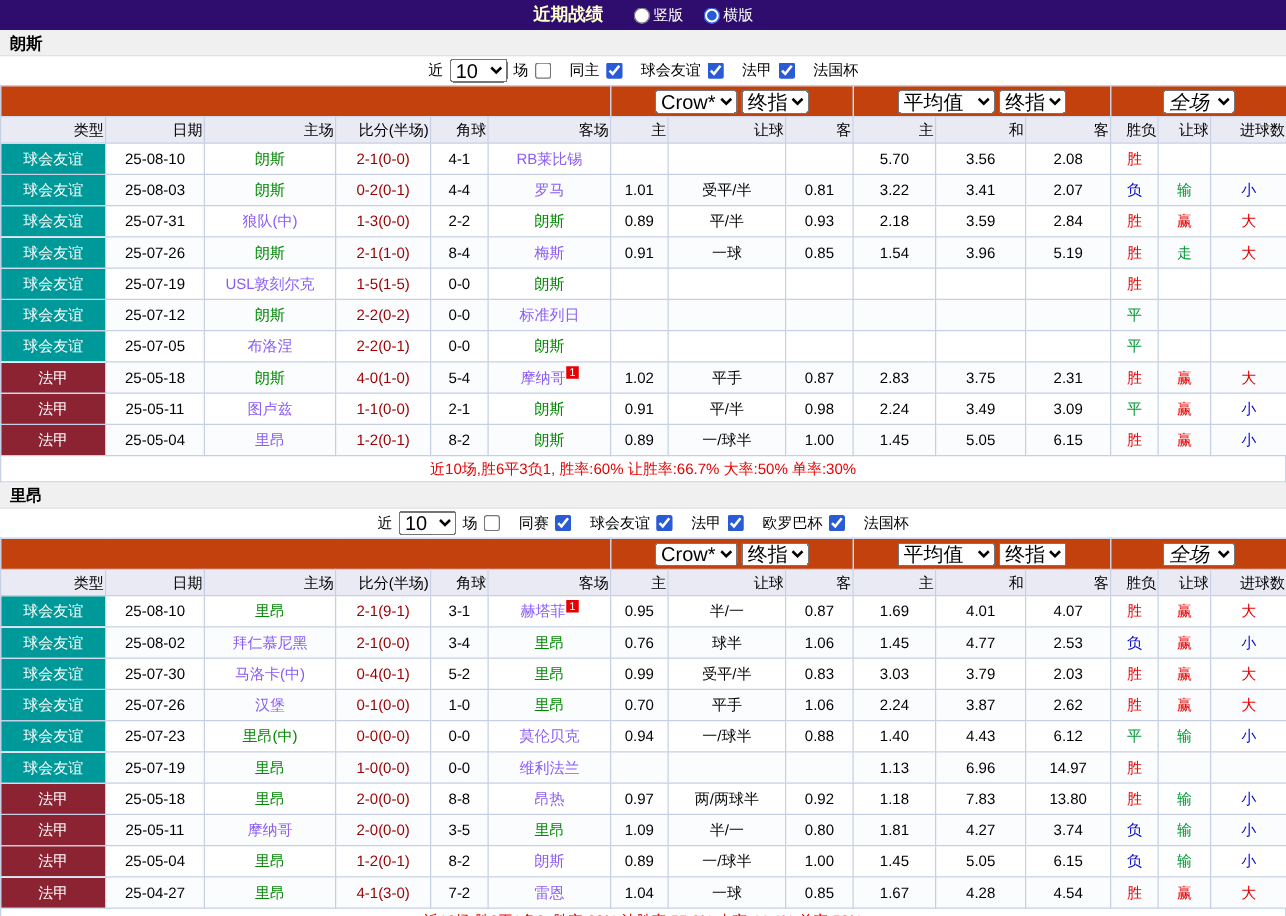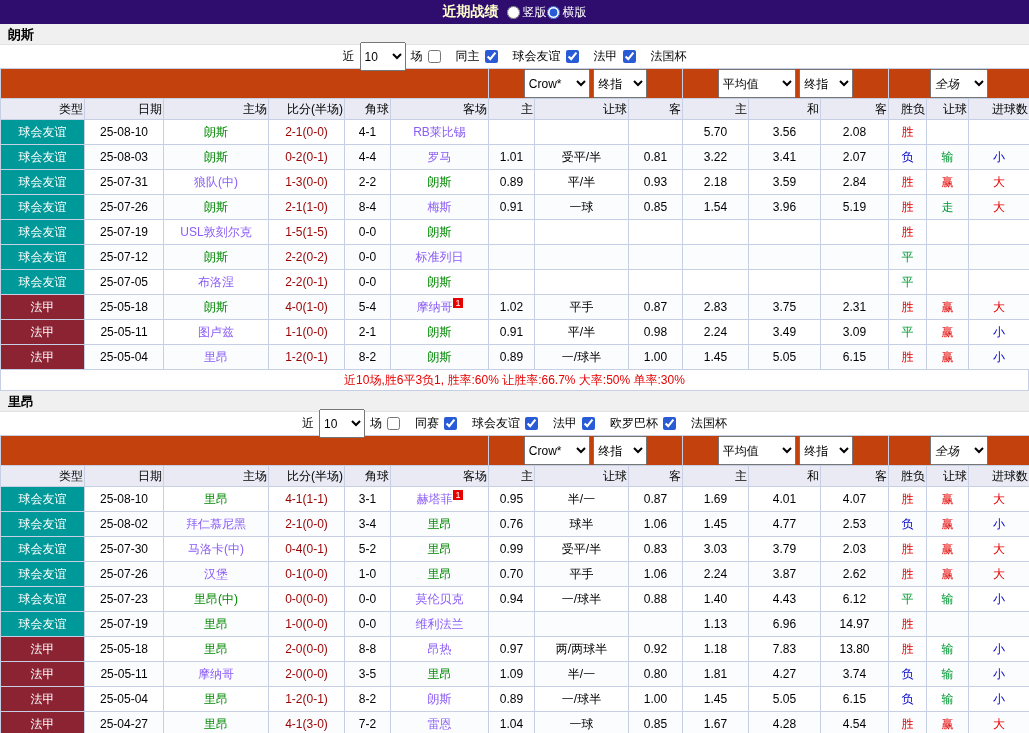--- a/index.html
+++ b/index.html
@@ -4,28 +4,28 @@
 <style>
   :root{
     --topbar-bg:#2e0d6e; --topbar-title:#ffffcc; --accent-blue:#2a5bd7;
     --friendly-bg:#009999; --league-bg:#8b2333; --focal-team:#008800;
     --score:#990000; --red:#e60000; --green:#009933; --blue:#0000cc;
     --header-bg:#e9eaf4; --grid:#c6cfe3; --teambar-bg:#f0f0f0; --summary:#e60000;
   }
   *{box-sizing:border-box;}
   body{margin:0;background:#fff;font-family:"Liberation Sans","DejaVu Sans",sans-serif;color:#000;}
   .page{width:1029px;}
-  .topbar{height:24px;background:var(--topbar-bg);display:flex;align-items:center;justify-content:center;gap:0;color:#fff;font-size:12px;}
+  .topbar{height:24px;background:var(--topbar-bg);display:flex;align-items:center;justify-content:center;gap:16px;color:#fff;font-size:12px;}
   .topbar .title{color:var(--topbar-title);font-weight:bold;font-size:14px;margin-right:8px;}
   .topbar label{display:inline-flex;align-items:center;gap:3px;cursor:pointer;}
   input[type=radio],input[type=checkbox]{accent-color:var(--accent-blue);width:13px;height:13px;margin:0;}
   .team-bar{height:21px;line-height:21px;background:var(--teambar-bg);font-weight:bold;font-size:13px;padding-left:8px;border-bottom:1px solid #e2e2e2;}
   .filter-row{height:23px;display:flex;align-items:center;justify-content:center;gap:5px;font-size:12px;}
   .chk{display:inline-flex;align-items:center;gap:15px;}
-  .sel{font-size:12px;height:29px;}
+  .sel{font-size:16px;height:19px;}
   .w-count{width:46px;} .w-odds{width:66px;} .w-time{width:54px;} .w-avg{width:78px;} .w-scope{width:58px;font-style:italic;}
   table.grid{width:100%;border-collapse:collapse;table-layout:fixed;font-size:12px;border:1px solid var(--grid);}
   table.grid td,table.grid th{border:1px solid var(--grid);text-align:center;padding:0 1px;white-space:nowrap;overflow:hidden;}
   tr.dd-row td{height:25px;background:#c2410c;}
   tr.head-row th{height:21px;background:var(--header-bg);font-weight:normal;text-align:right;}
   tbody td{height:25px;}
   tbody tr:nth-child(even){background:#fbfcfe;}
   td.type{color:#fff;}
   td.type-friendly{background:var(--friendly-bg);}
   td.type-league{background:var(--league-bg);}
@@ -383,21 +383,21 @@
           <th>胜负</th>
           <th>让球</th>
           <th>进球数</th>
         </tr>
       </thead>
       <tbody>
           <tr>
             <td class="type type-friendly">球会友谊</td>
             <td>25-08-10</td>
             <td><span class="team focal">里昂</span></td>
-            <td class="score"><span>4-1(1-1)</span></td>
+            <td class="score"><span>2-1(9-1)</span></td>
             <td>3-1</td>
             <td><span class="team">赫塔菲</span><sup class="rank">1</sup></td>
             <td>0.95</td>
             <td>半/一</td>
             <td>0.87</td>
             <td>1.69</td>
             <td>4.01</td>
             <td>4.07</td>
             <td class="c-red">胜</td>
             <td class="c-red">赢</td>

